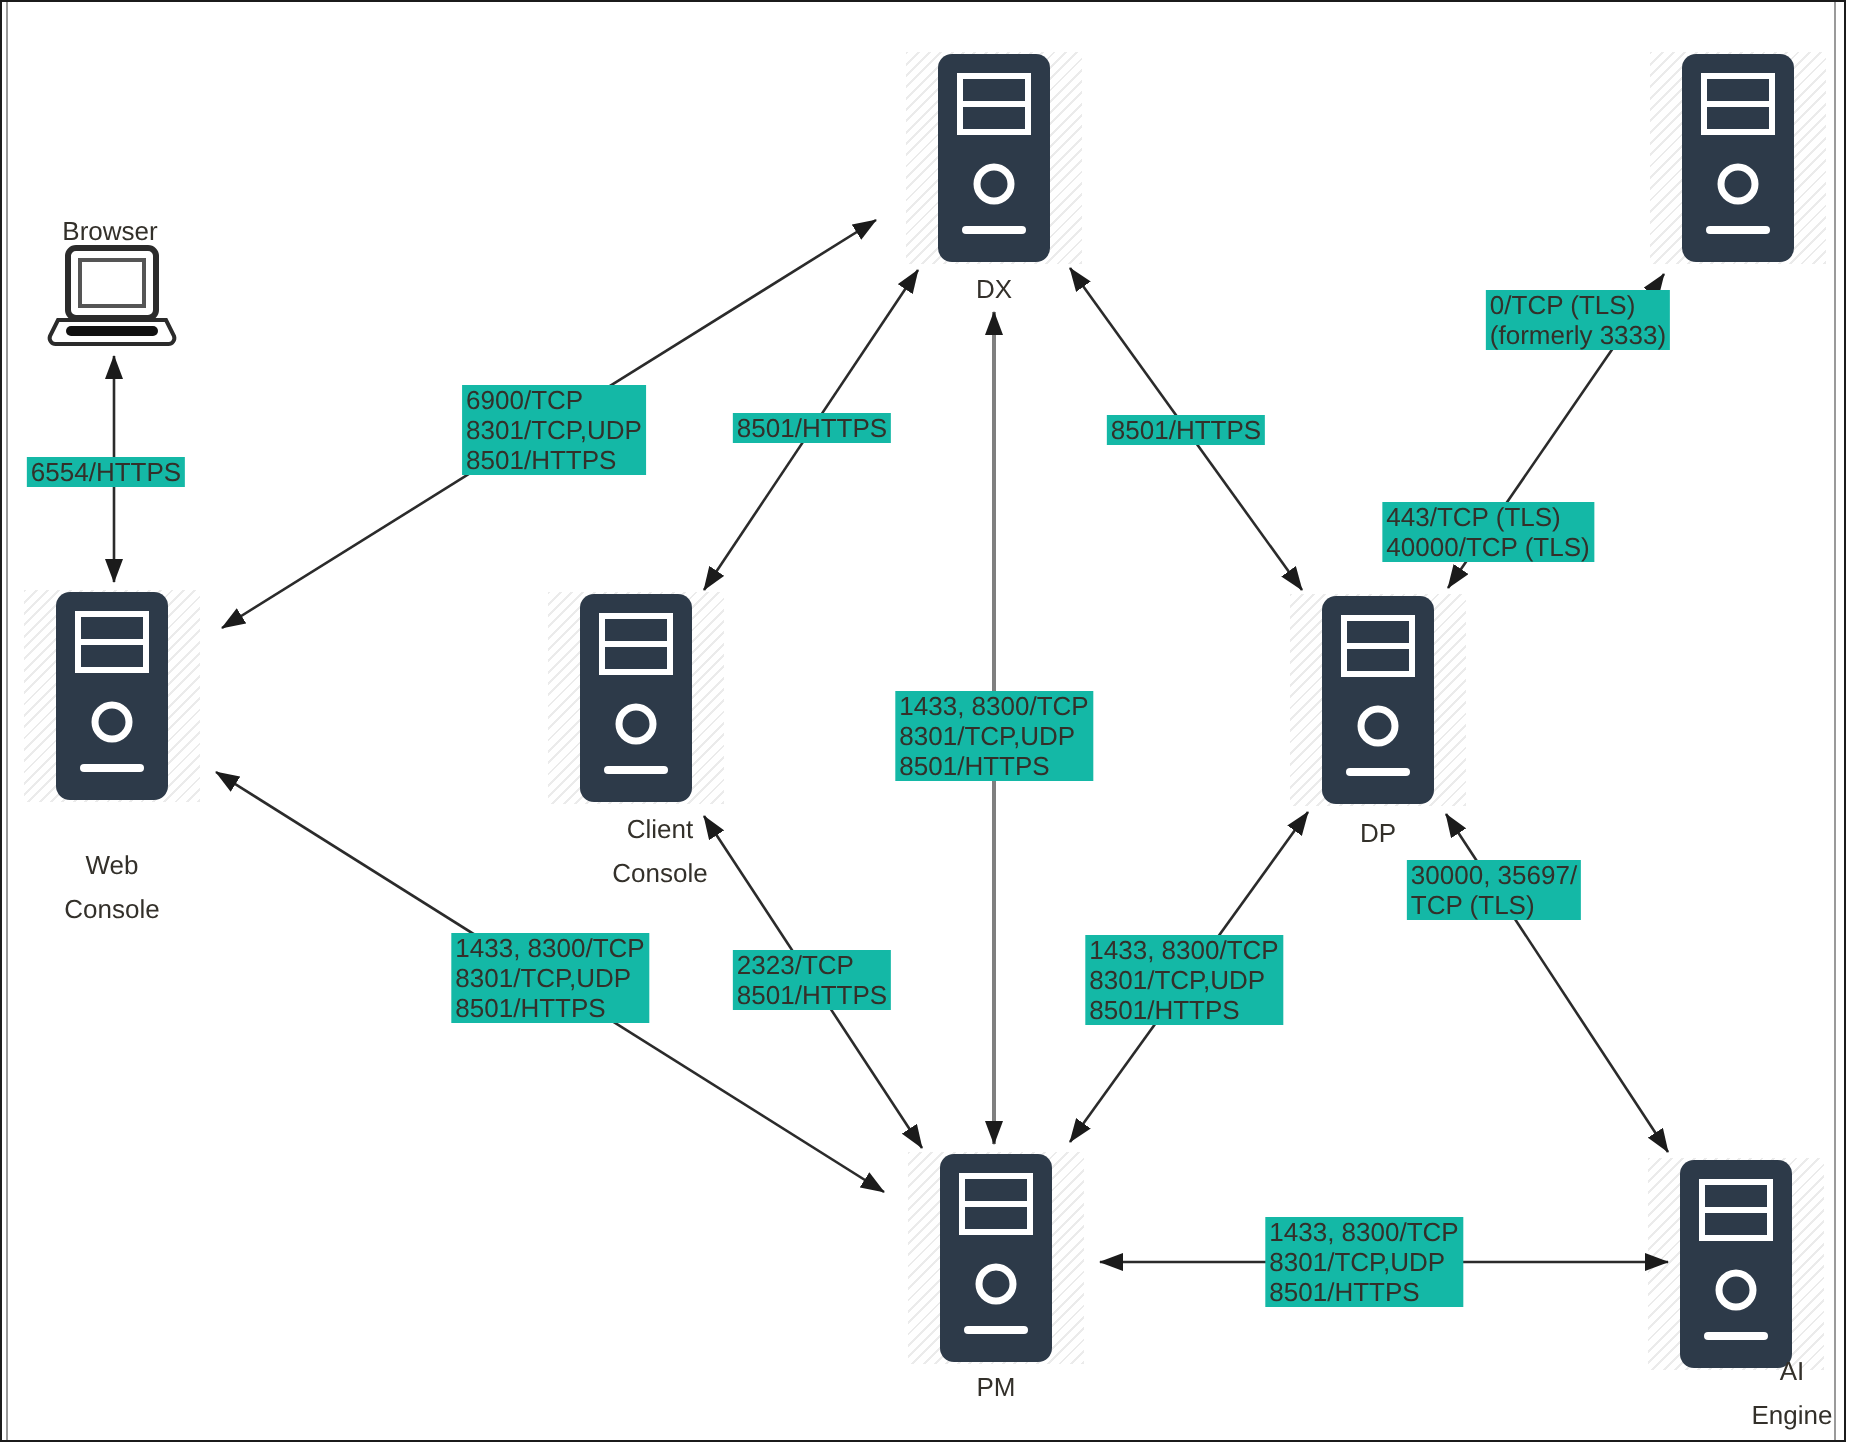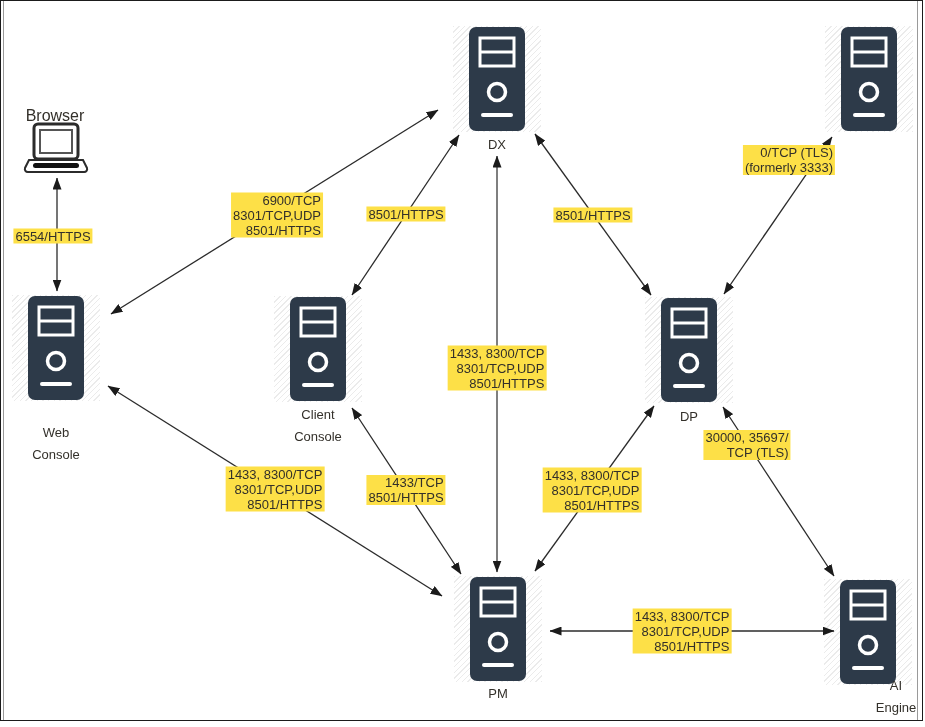--- a/index.html
+++ b/index.html
@@ -19,25 +19,25 @@
   .hatch{
     position:absolute;width:88px;height:106px;
     background:repeating-linear-gradient(135deg, rgba(60,60,60,0.10) 0px, rgba(60,60,60,0.10) 1px, transparent 1px, transparent 4px);
   }
   .tower{position:absolute;width:56px;height:104px;}
   .laptop{position:absolute;width:66px;height:54px;}
   .node-label{
     position:absolute;transform:translate(-50%,-50%);
     color:#33302a;font-size:13px;line-height:22px;text-align:center;white-space:pre-line;
   }
-  .browser-label{font-size:16px;line-height:16px;}
+  .browser-label{font-size:13px;line-height:16px;}
   .port-label{
     position:absolute;transform:translate(-50%,-50%);
-    color:#33302a;font-size:13px;line-height:15px;text-align:right;white-space:pre-line;
-    background:#fde047;padding:0 2px;
+    color:#33302a;font-size:13px;line-height:15px;text-align:left;white-space:pre-line;
+    background:#14b8a6;padding:0 2px;
   }
   svg.wires{position:absolute;left:0;top:0;}
   .wire{stroke:#2b2b2b;stroke-width:1.3;fill:none;}
   .wire-grey{stroke:#7f7f7f;stroke-width:2;fill:none;}
 </style>
 </head>
 <body>
 
 <div id="canvas">
 
@@ -69,27 +69,29 @@
   </svg>
 
   <div class="port-label" style="left:53px;top:236px">6554/HTTPS</div>
   <div class="port-label" style="left:277px;top:215px">6900/TCP
 8301/TCP,UDP
 8501/HTTPS</div>
   <div class="port-label" style="left:406px;top:214px">8501/HTTPS</div>
   <div class="port-label" style="left:593px;top:215px">8501/HTTPS</div>
   <div class="port-label" style="left:789px;top:160px">0/TCP (TLS)
 (formerly 3333)</div>
+  <div class="port-label" style="left:744px;top:266px">443/TCP (TLS)
+40000/TCP (TLS)</div>
   <div class="port-label" style="left:497px;top:368px">1433, 8300/TCP
 8301/TCP,UDP
 8501/HTTPS</div>
   <div class="port-label" style="left:275px;top:489px">1433, 8300/TCP
 8301/TCP,UDP
 8501/HTTPS</div>
-  <div class="port-label" style="left:406px;top:490px">1433/TCP
+  <div class="port-label" style="left:406px;top:490px">2323/TCP
 8501/HTTPS</div>
   <div class="port-label" style="left:592px;top:490px">1433, 8300/TCP
 8301/TCP,UDP
 8501/HTTPS</div>
   <div class="port-label" style="left:747px;top:445px">30000, 35697/
 TCP (TLS)</div>
   <div class="port-label" style="left:682px;top:631px">1433, 8300/TCP
 8301/TCP,UDP
 8501/HTTPS</div>
 
@@ -147,21 +149,21 @@
     <rect x="0" y="0" width="56" height="104" rx="7" fill="#2d3a49"></rect>
     <rect x="11" y="11" width="34" height="28" fill="none" stroke="#ffffff" stroke-width="3"></rect>
     <line x1="11" y1="25" x2="45" y2="25" stroke="#ffffff" stroke-width="3"></line>
     <circle cx="28" cy="65" r="8.5" fill="none" stroke="#ffffff" stroke-width="3.5"></circle>
     <rect x="12" y="86" width="32" height="4" rx="2" fill="#ffffff"></rect>
   </svg>
 
   <div class="node-label" style="left:497px;top:145px">DX</div>
   <div class="node-label" style="left:56px;top:444px">Web
 Console</div>
-  <div class="node-label" style="left:318px;top:426px">Client
+  <div class="node-label" style="left:330px;top:426px">Client
 Console</div>
   <div class="node-label" style="left:689px;top:417px">DP</div>
   <div class="node-label" style="left:498px;top:694px">PM</div>
   <div class="node-label" style="left:896px;top:697px">AI Engine</div>
 
   <div class="frame"></div>
   <div class="frame-inner-left"></div>
   <div class="frame-inner-right"></div>
 
 </div>

